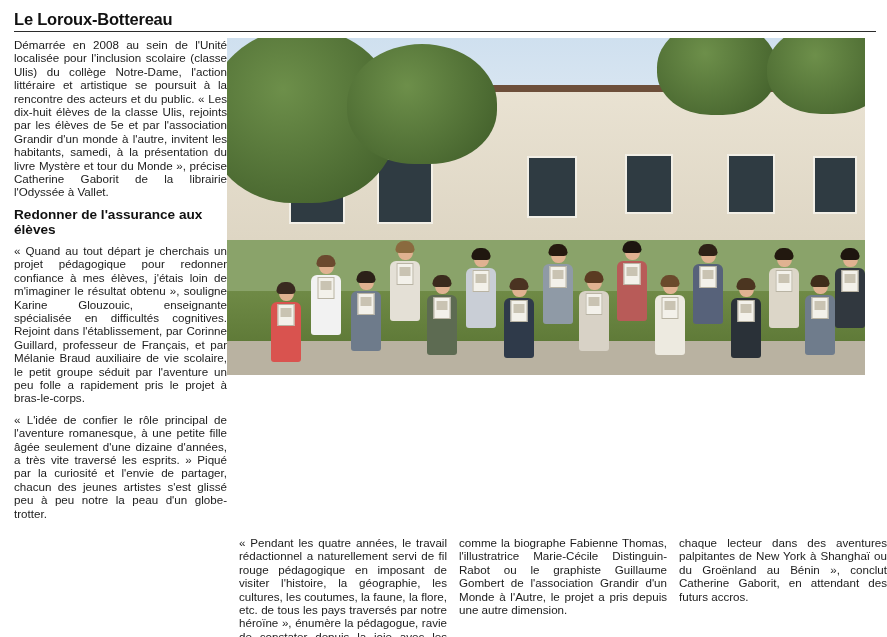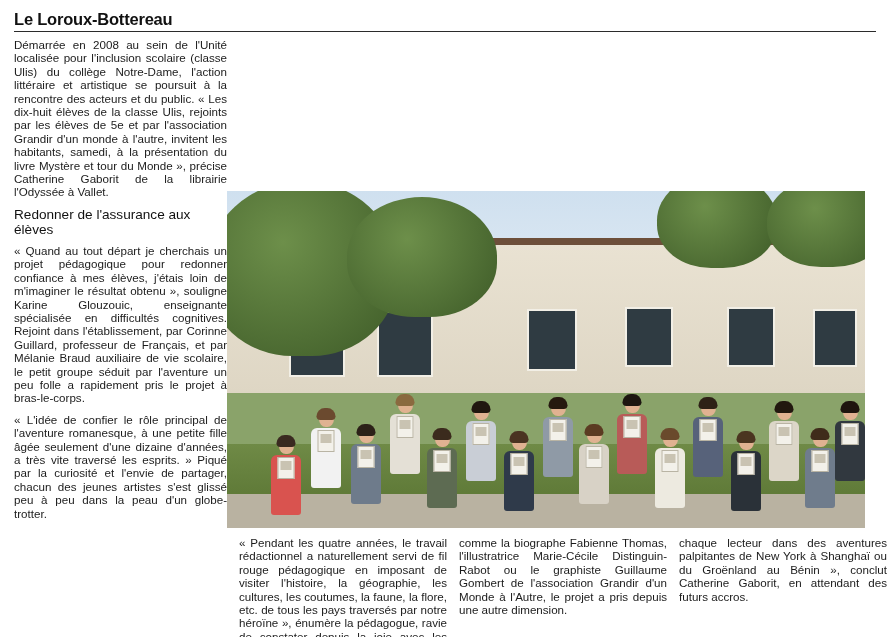--- a/index.html
+++ b/index.html
@@ -36,41 +36,41 @@
   .headline {
     font-size: 29px;
     font-weight: bold;
     letter-spacing: -0.6px;
     color: #111;
     margin: 2px 0 10px 0;
     line-height: 1.05;
   }
   .body-wrap {
     display: flex;
-    align-items: flex-end;
+    align-items: flex-start;
   }
   .col-left {
     width: 213px;
     flex: 0 0 213px;
   }
   .col-photo {
     width: 638px;
     flex: 0 0 638px;
   }
   p.txt {
     font-size: 11.6px;
     line-height: 13.4px;
     text-align: justify;
     margin: 0 0 8px 0;
     color: #1b1b1b;
     hyphens: auto;
   }
   .subhead {
     font-size: 13.6px;
-    font-weight: normal;
+    font-weight: bold;
     line-height: 15px;
     margin: 4px 0 7px 0;
     color: #111;
   }
   .photo {
     position: relative;
     width: 638px;
     height: 337px;
     overflow: hidden;
     background: #8aa36a;
@@ -162,21 +162,21 @@
 
   <div class="kicker">Le Loroux-Bottereau</div>
   <div class="rule"></div>
 
   <div class="body-wrap">
 
     <div class="col-left">
       <p class="txt">Démarrée en 2008 au sein de l'Unité localisée pour l'inclusion scolaire (classe Ulis) du collège Notre-Dame, l'action littéraire et artistique se poursuit à la rencontre des acteurs et du public. « Les dix-huit élèves de la classe Ulis, rejoints par les élèves de 5e et par l'association Grandir d'un monde à l'autre, invitent les habitants, samedi, à la présentation du livre Mystère et tour du Monde », précise Catherine Gaborit de la librairie l'Odyssée à Vallet.</p>
       <div class="subhead">Redonner de l'assurance aux élèves</div>
       <p class="txt">« Quand au tout départ je cherchais un projet pédagogique pour redonner confiance à mes élèves, j'étais loin de m'imaginer le résultat obtenu », souligne Karine Glouzouic, enseignante spécialisée en difficultés cognitives. Rejoint dans l'établissement, par Corinne Guillard, professeur de Français, et par Mélanie Braud auxiliaire de vie scolaire, le petit groupe séduit par l'aventure un peu folle a rapidement pris le projet à bras-le-corps.</p>
-      <p class="txt">« L'idée de confier le rôle principal de l'aventure romanesque, à une petite fille âgée seulement d'une dizaine d'années, a très vite traversé les esprits. » Piqué par la curiosité et l'envie de partager, chacun des jeunes artistes s'est glissé peu à peu dans la peau d'un globe-trotter.</p>
+      <p class="txt">« L'idée de confier le rôle principal de l'aventure romanesque, à une petite fille âgée seulement d'une dizaine d'années, a très vite traversé les esprits. » Piqué par la curiosité et l'envie de partager, chacun des jeunes artistes s'est glissé peu à peu notre la peau d'un globe-trotter.</p>
     </div>
 
     <div class="col-photo">
       <div class="photo">
         <div class="sky"></div>
         <div class="roof"></div>
         <div class="bld"></div>
 
         <div class="win" style="left:62px; top:120px; width:52px; height:62px;"></div>
         <div class="win" style="left:150px; top:120px; width:52px; height:62px;"></div>

